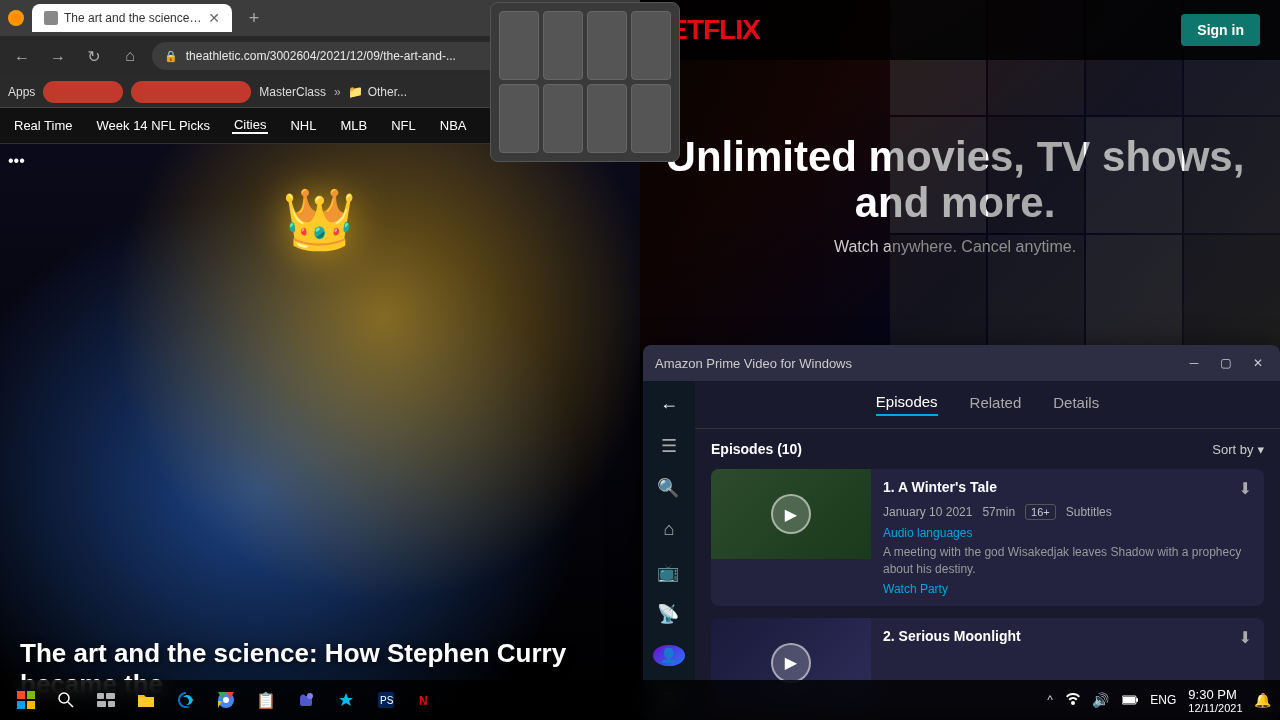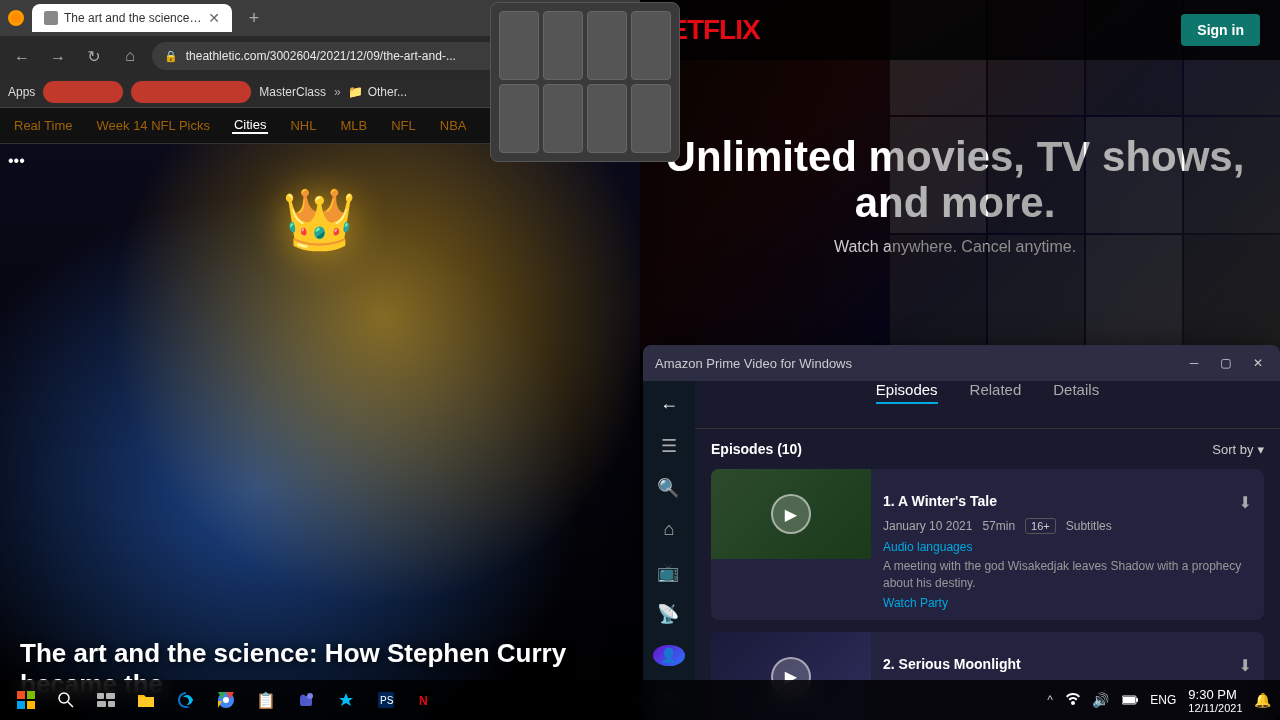--- a/index.html
+++ b/index.html
@@ -138,21 +138,21 @@
       background: #111;
       display: flex;
       align-items: center;
       padding: 0 12px;
       gap: 20px;
       border-bottom: 1px solid #333;
       overflow: hidden;
     }
     .athletic-nav-item {
       font-size: 13px;
-      color: #a16207;
+      color: #ffffff;
       cursor: pointer;
       white-space: nowrap;
       padding: 0 2px;
     }
     .athletic-nav-item.active { color: #fff; border-bottom: 2px solid #fff; }
     .athletic-content {
       position: relative;
       width: 640px;
       height: calc(720px - 36px - 40px - 32px - 36px);
       overflow: hidden;
@@ -355,21 +355,21 @@
     .prime-main {
       margin-left: 52px;
       display: flex;
       flex-direction: column;
       flex: 1;
       overflow: hidden;
     }
     .prime-tabs {
       height: 48px;
       display: flex;
-      align-items: flex-start;
+      align-items: center;
       justify-content: center;
       gap: 32px;
       background: #1a1a2e;
       border-bottom: 1px solid #333;
       flex-shrink: 0;
     }
     .prime-tab {
       font-size: 15px;
       color: #aaa;
       cursor: pointer;
@@ -426,21 +426,21 @@
       background: rgba(255,255,255,0.2);
       border-radius: 50%;
       display: flex; align-items: center; justify-content: center;
       color: #fff;
       font-size: 16px;
       cursor: pointer;
       border: 2px solid rgba(255,255,255,0.5);
     }
     .prime-episode-info {
       flex: 1;
-      padding: 24px 12px 10px 0;
+      padding: 10px 12px 10px 0;
       display: flex;
       flex-direction: column;
     }
     .prime-episode-title-row {
       display: flex;
       justify-content: space-between;
       align-items: flex-start;
       margin-bottom: 6px;
     }
     .prime-episode-title {

